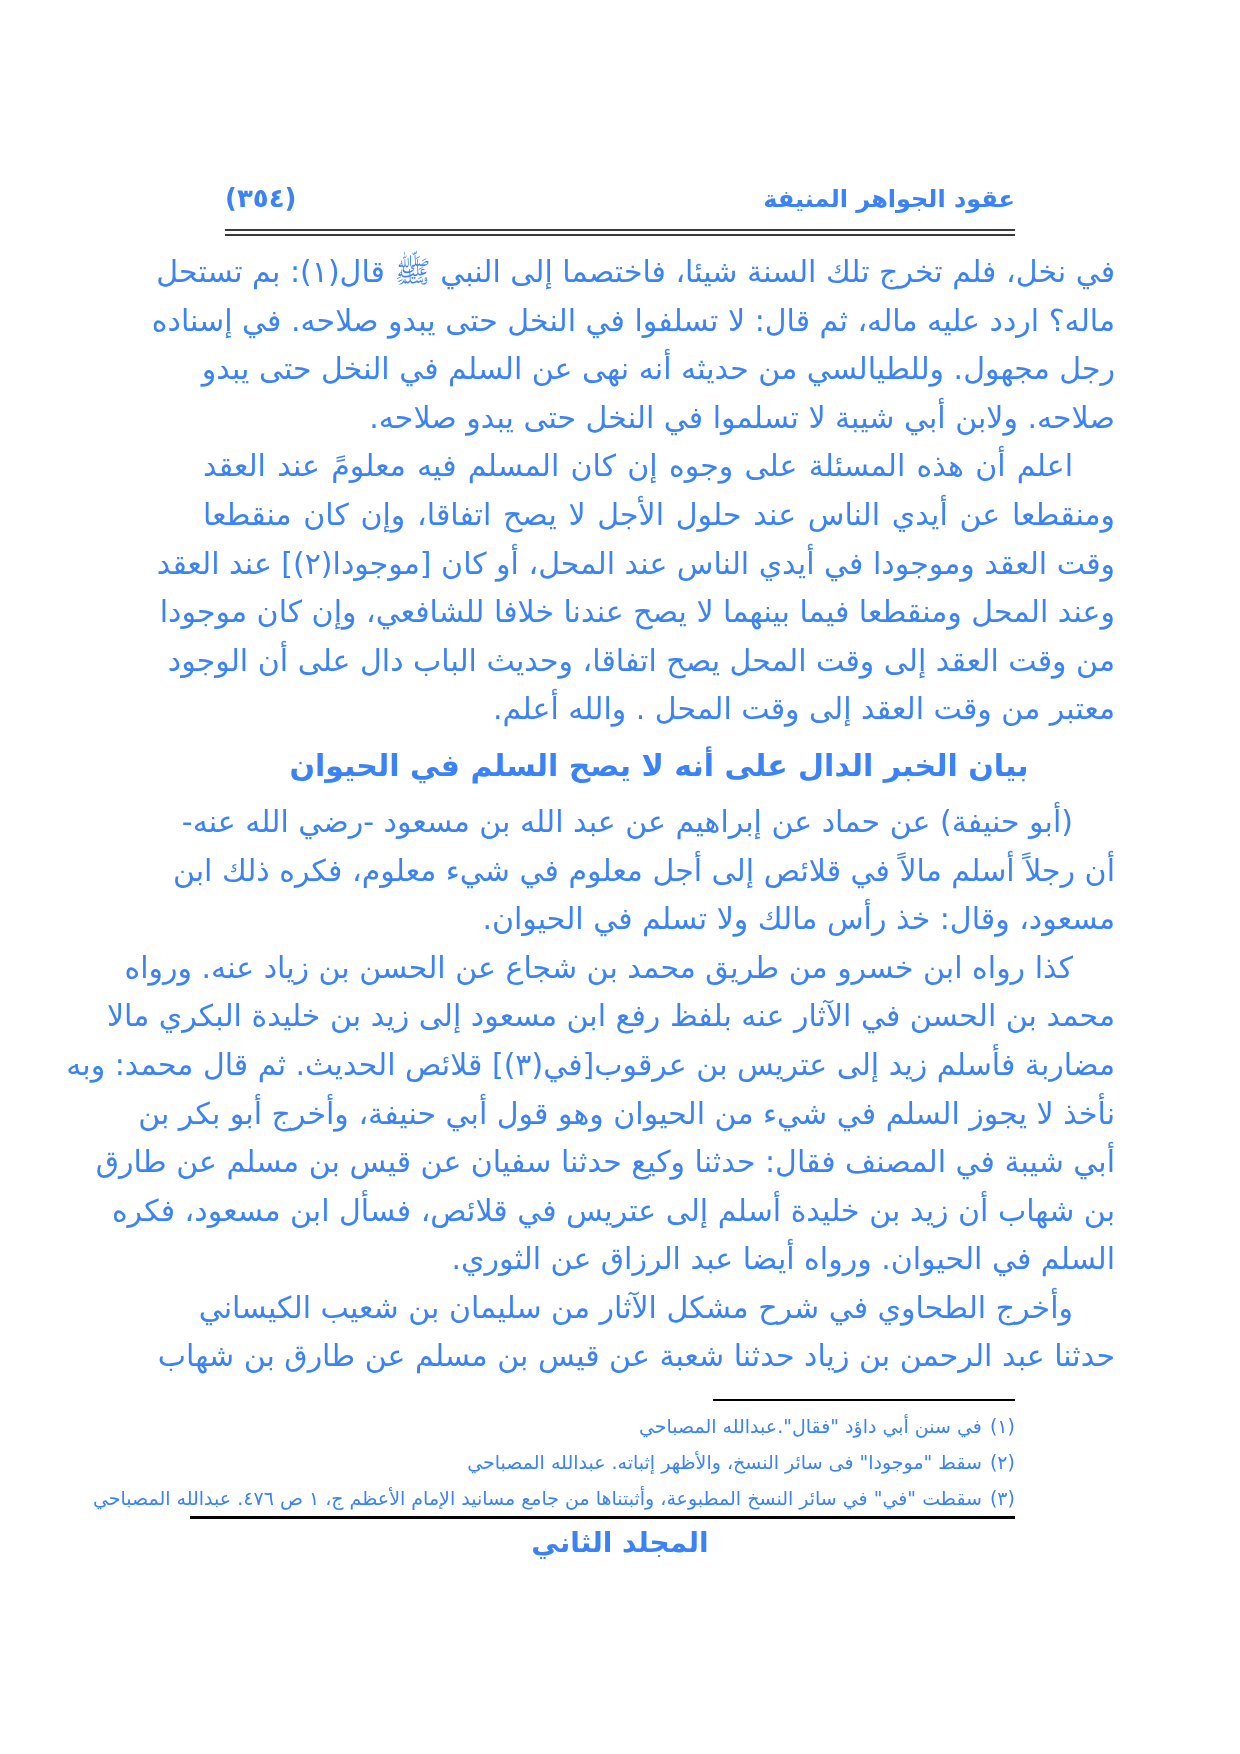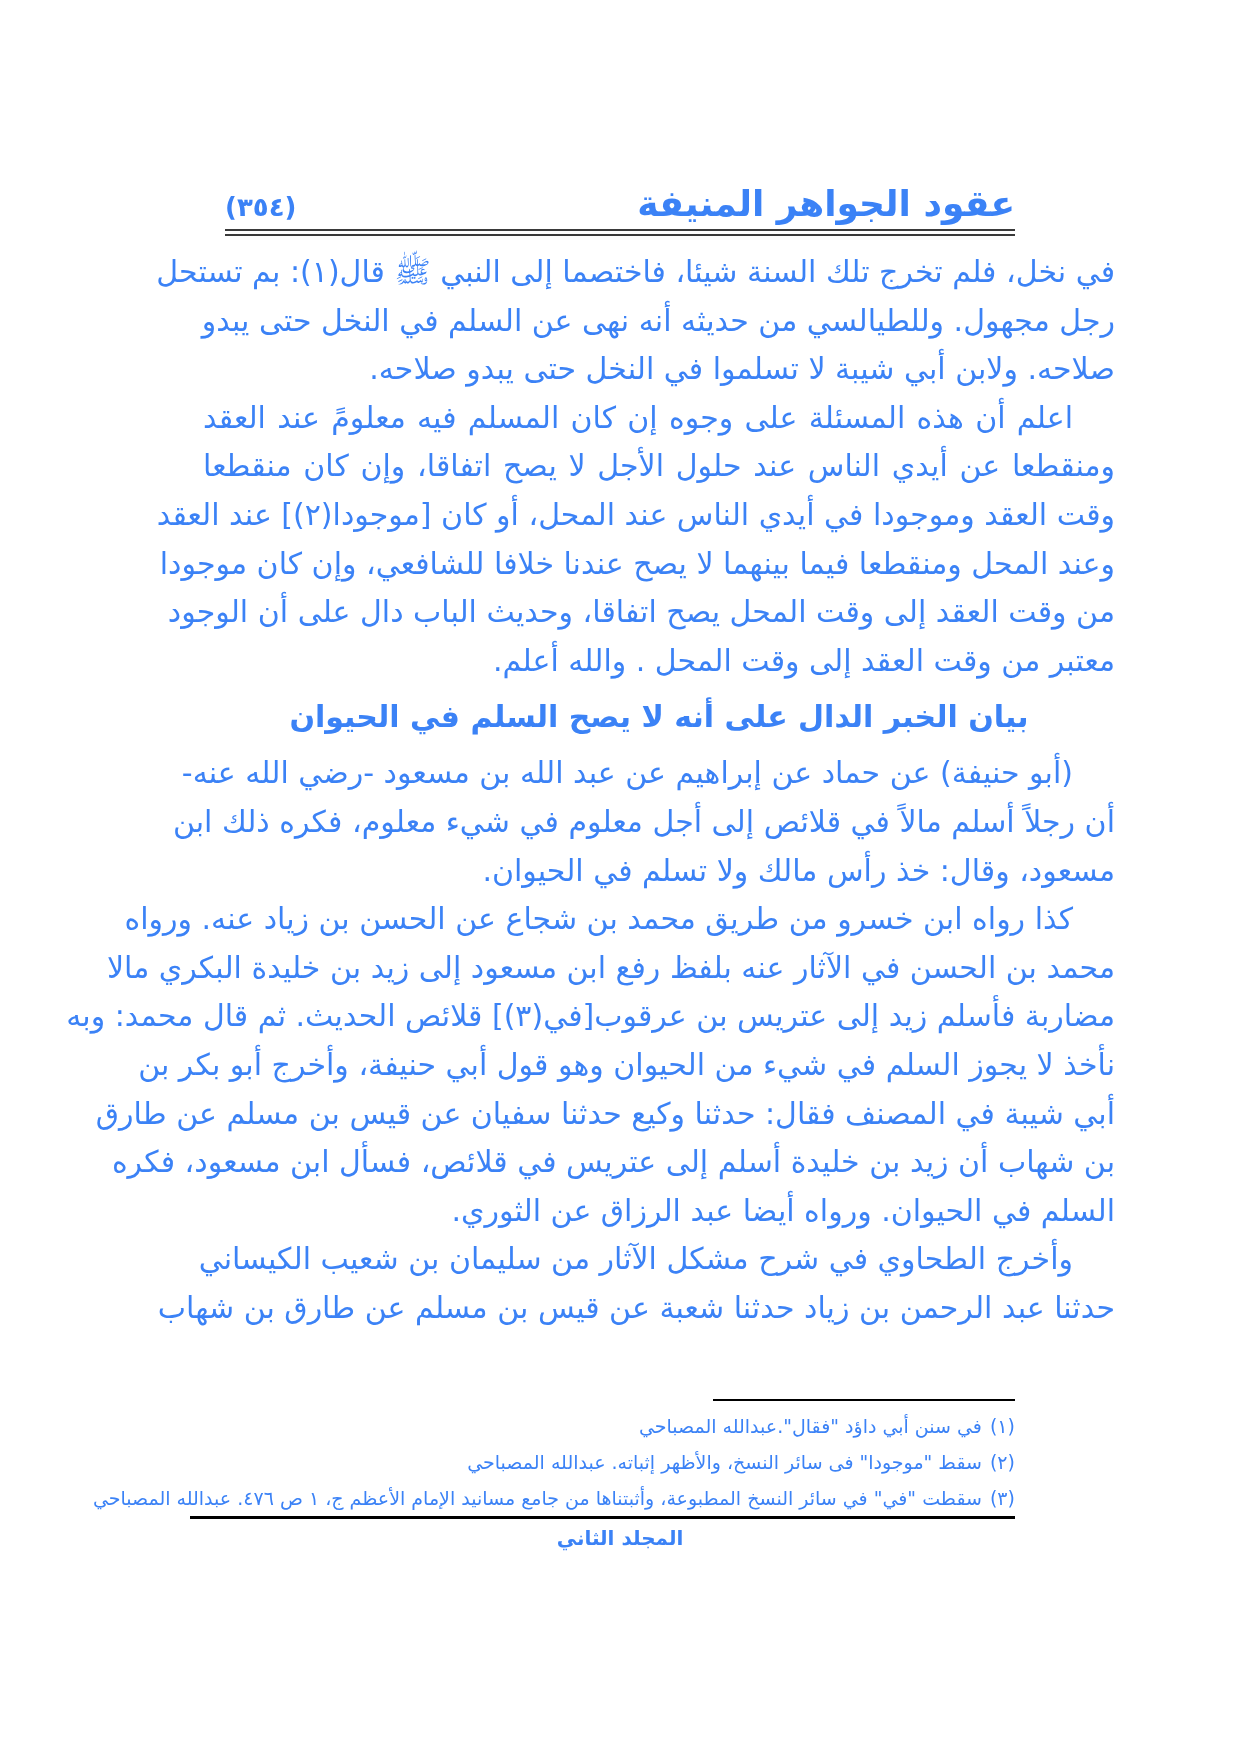--- a/index.html
+++ b/index.html
@@ -14,21 +14,21 @@
     overflow:hidden;
   }
   
   .page-header{position:absolute;top:183px;left:225px;width:790px;}
   .header-row{
     direction:ltr;
     display:flex;justify-content:space-between;align-items:baseline;
     height:44px;
   }
   .page-number{font-size:26px;font-weight:bold;letter-spacing:1px;}
-  .book-title{font-size:36px;font-weight:bold;direction:rtl;}
+  .book-title{font-size:24px;font-weight:bold;direction:rtl;}
   .header-rule{
     margin-top:2px;height:3px;
     border-top:2px solid #3a3a3a;
     border-bottom:2px solid #3a3a3a;
   }
   
   .body-text{
     position:absolute;top:248px;right:125px;width:912px;
     direction:rtl;
   }
@@ -57,39 +57,40 @@
   }
   .footnote{line-height:36px;text-align:right;white-space:nowrap;}
   .fn-marker{margin-left:8px;}
   .footnotes-rule{
     position:absolute;top:1516px;right:225px;width:825px;
     border-top:3px solid #000;
   }
   
   .volume-footer{
     position:absolute;top:1526px;left:0;width:100%;
-    text-align:center;font-size:20px;font-weight:bold;
+    text-align:center;font-size:28px;font-weight:bold;
   }
 </style>
 </head>
 <body>
 
 <div class="page">
 
   <header class="page-header">
     <div class="header-row">
       <span class="page-number">(٣٥٤)</span>
       <span class="book-title">عقود الجواهر المنيفة</span>
     </div>
     <div class="header-rule"></div>
   </header>
 
   <main class="body-text">
 
   <div class="bline">في نخل، فلم تخرج تلك السنة شيئا، فاختصما إلى النبي ﷺ قال(١): بم تستحل</div>
+      <div class="bline">ماله؟ اردد عليه ماله، ثم قال: لا تسلفوا في النخل حتى يبدو صلاحه. في إسناده</div>
       <div class="bline">رجل مجهول. وللطيالسي من حديثه أنه نهى عن السلم في النخل حتى يبدو</div>
       <div class="bline no-justify">صلاحه. ولابن أبي شيبة لا تسلموا في النخل حتى يبدو صلاحه.</div>
       <div class="bline indent">اعلم أن هذه المسئلة على وجوه إن كان المسلم فيه معلومً عند العقد</div>
       <div class="bline">ومنقطعا عن أيدي الناس عند حلول الأجل لا يصح اتفاقا، وإن كان منقطعا</div>
       <div class="bline">وقت العقد وموجودا في أيدي الناس عند المحل، أو كان [موجودا(٢)] عند العقد</div>
       <div class="bline">وعند المحل ومنقطعا فيما بينهما لا يصح عندنا خلافا للشافعي، وإن كان موجودا</div>
       <div class="bline">من وقت العقد إلى وقت المحل يصح اتفاقا، وحديث الباب دال على أن الوجود</div>
       <div class="bline no-justify">معتبر من وقت العقد إلى وقت المحل . والله أعلم.</div>
       <div class="bline heading">بيان الخبر الدال على أنه لا يصح السلم في الحيوان</div>
       <div class="bline indent">(أبو حنيفة) عن حماد عن إبراهيم عن عبد الله بن مسعود -رضي الله عنه-</div>

